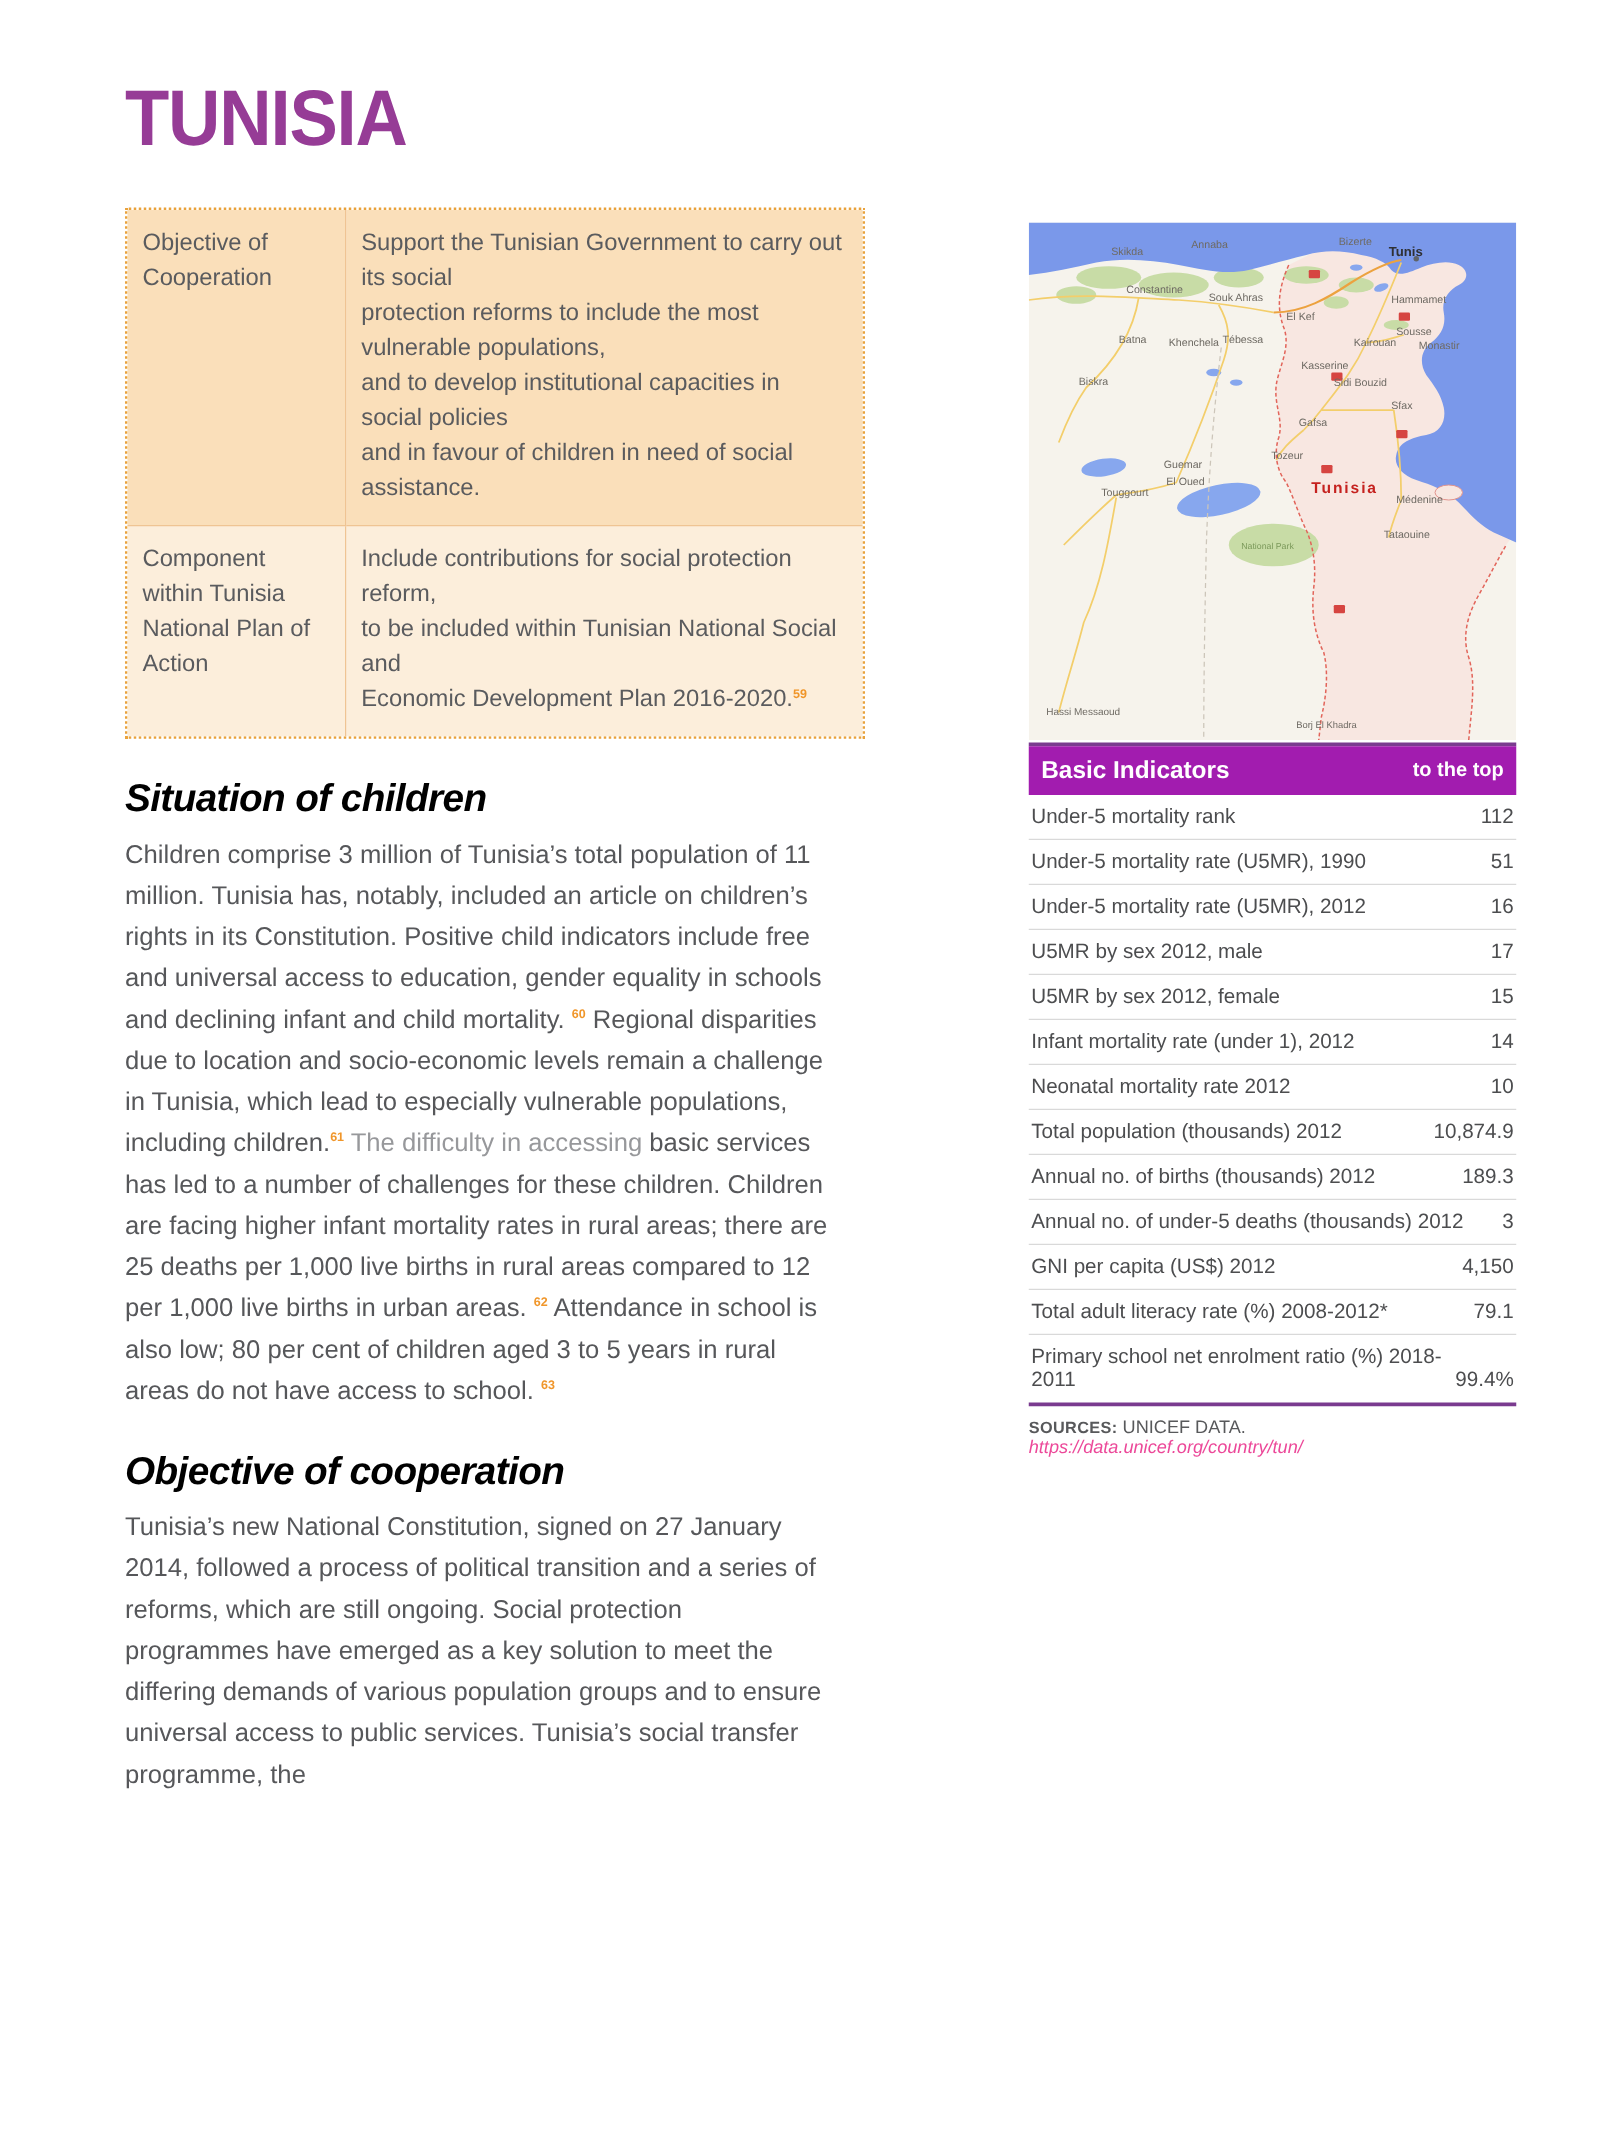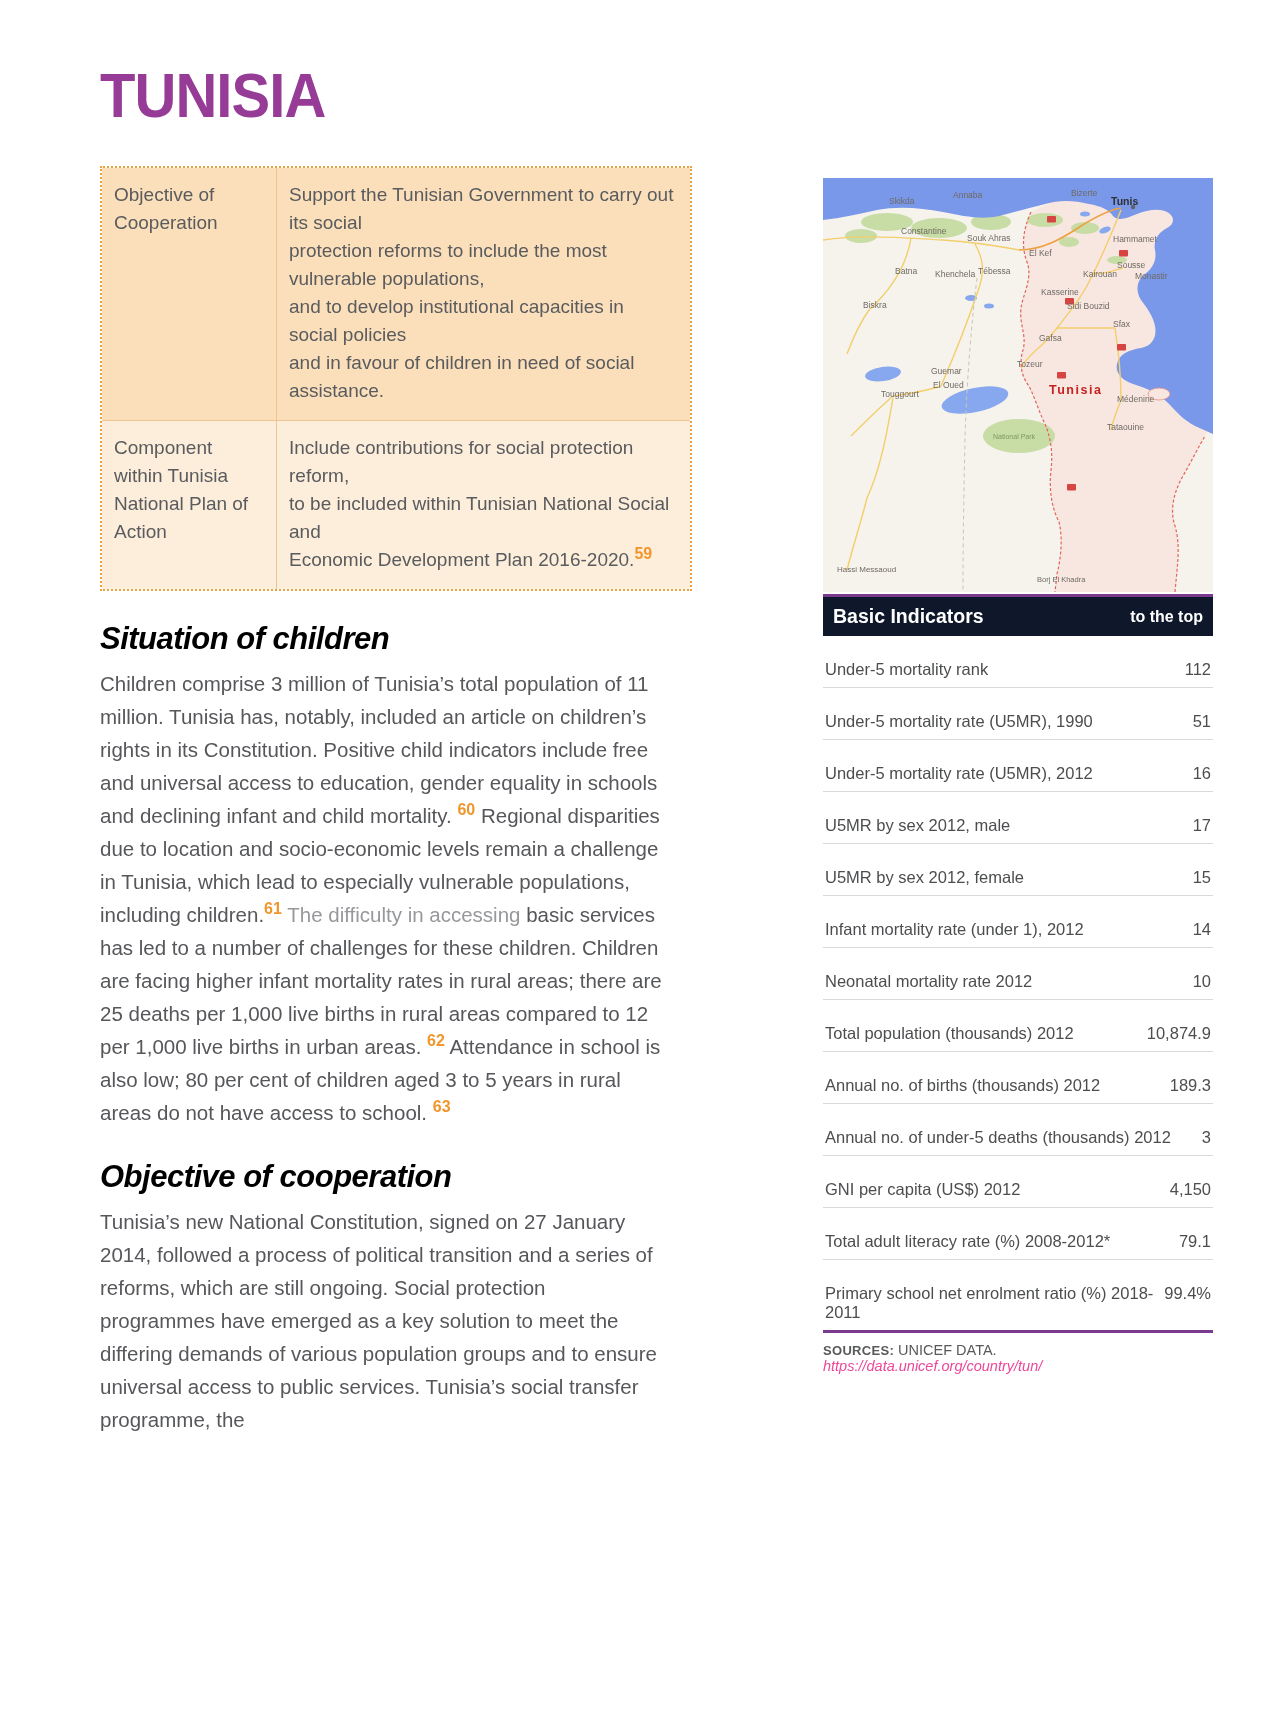--- a/index.html
+++ b/index.html
@@ -15,32 +15,32 @@
   table.info-table{border-collapse:collapse;width:100%;}
   table.info-table td{vertical-align:top;font-size:19px;line-height:28px;color:#5A5B5E;padding:13px 14px 15px 12px;}
   table.info-table td.lbl{width:148px;border-right:1px solid #EFC493;}
   table.info-table tr:nth-child(odd) td{background:#FADFBA;}
   table.info-table tr:nth-child(even) td{background:#FCEEDB;}
   table.info-table tr + tr td{border-top:1px solid #EFC493;}
   .ln{display:block;}
 
   h2.sec{font-size:31px;color:#000000;font-weight:700;margin:30px 0 10px 0;letter-spacing:-0.5px;font-style:italic;}
   p.body{font-size:20.5px;line-height:33px;color:#56575A;width:566px;margin:0;}
-  sup.fn{color:#F0962A;font-weight:bold;font-size:16px;line-height:0;vertical-align:super;margin-top:28px;}
+  sup.fn{color:#F0962A;font-weight:bold;font-size:10px;line-height:0;vertical-align:super;margin-top:28px;}
   span.light{color:#97989B;}
 
   .map-svg{display:block;width:390px;height:414px;}
   .rule{height:3px;background:#7A3B8F;}
   .rule-top{margin-top:2px;}
-  .bi-header{background:#0f172a;color:#fff;display:flex;justify-content:space-between;align-items:center;
+  .bi-header{background:#a21caf;color:#fff;display:flex;justify-content:space-between;align-items:center;
     padding:8px 10px 8px 10px;}
   .bi-title{font-size:19.5px;font-weight:bold;}
   .bi-link{font-size:16px;font-weight:bold;color:#fff;text-decoration:none;cursor:pointer;}
-  .bi-row{display:flex;justify-content:space-between;align-items:flex-start;
-    border-bottom:1px solid #D9D9D9;padding:24px 2px 8px 2px;font-size:16.5px;color:#4C4D4F;}
+  .bi-row{display:flex;justify-content:space-between;align-items:flex-end;
+    border-bottom:1px solid #D9D9D9;padding:8px 2px 8px 2px;font-size:16.5px;color:#4C4D4F;}
   .bi-row:last-of-type{border-bottom:none;}
   .bi-row .value{text-align:right;white-space:nowrap;padding-left:10px;}
   .sources{margin-top:9px;font-size:14.5px;color:#58595B;}
   .src-label{font-weight:bold;font-size:13px;letter-spacing:.3px;}
   .src-url{color:#ec4899;text-decoration:none;cursor:pointer;font-style:italic;}
 </style>
 </head>
 <body>
 
 <div class="page">

